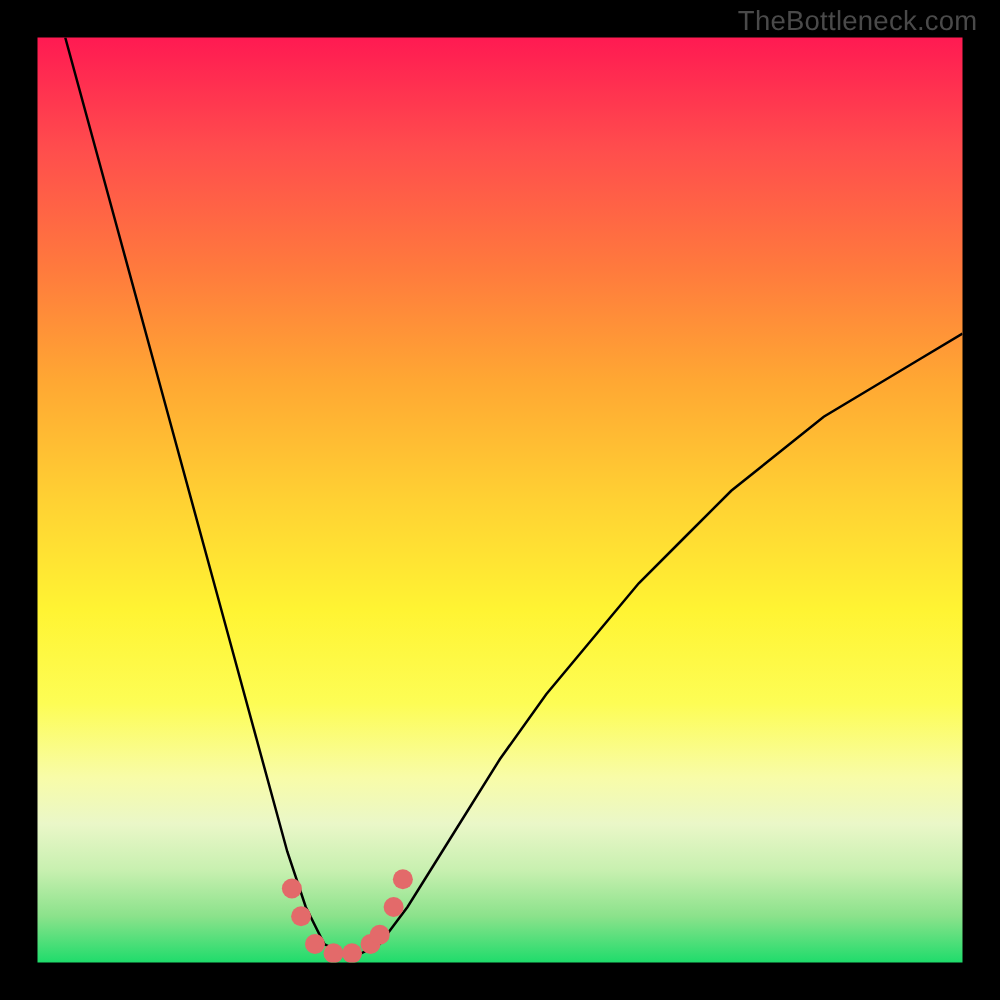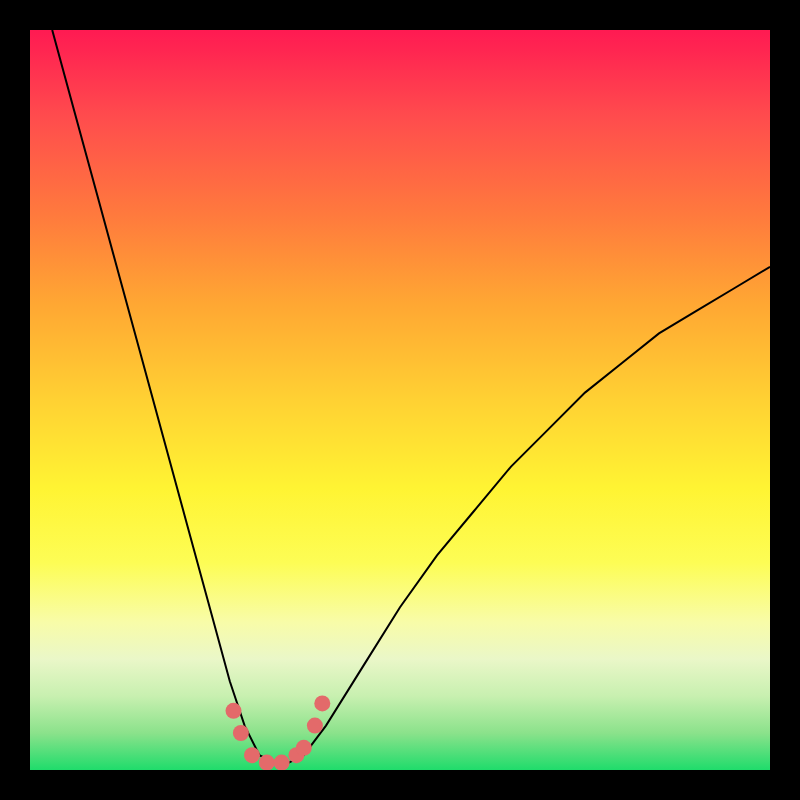--- a/index.html
+++ b/index.html
@@ -76,13 +76,14 @@
           <circle cx="222.0" cy="725.2" r="8" class="marker"></circle>
           <circle cx="236.8" cy="732.6" r="8" class="marker"></circle>
           <circle cx="251.6" cy="732.6" r="8" class="marker"></circle>
           <circle cx="266.4" cy="725.2" r="8" class="marker"></circle>
           <circle cx="273.8" cy="717.8" r="8" class="marker"></circle>
           <circle cx="284.9" cy="695.6" r="8" class="marker"></circle>
           <circle cx="292.3" cy="673.4" r="8" class="marker"></circle>
         </g>
     </svg>
   </div>
+  <div class="watermark">TheBottleneck.com</div>
 </div>
 
 </body></html>

